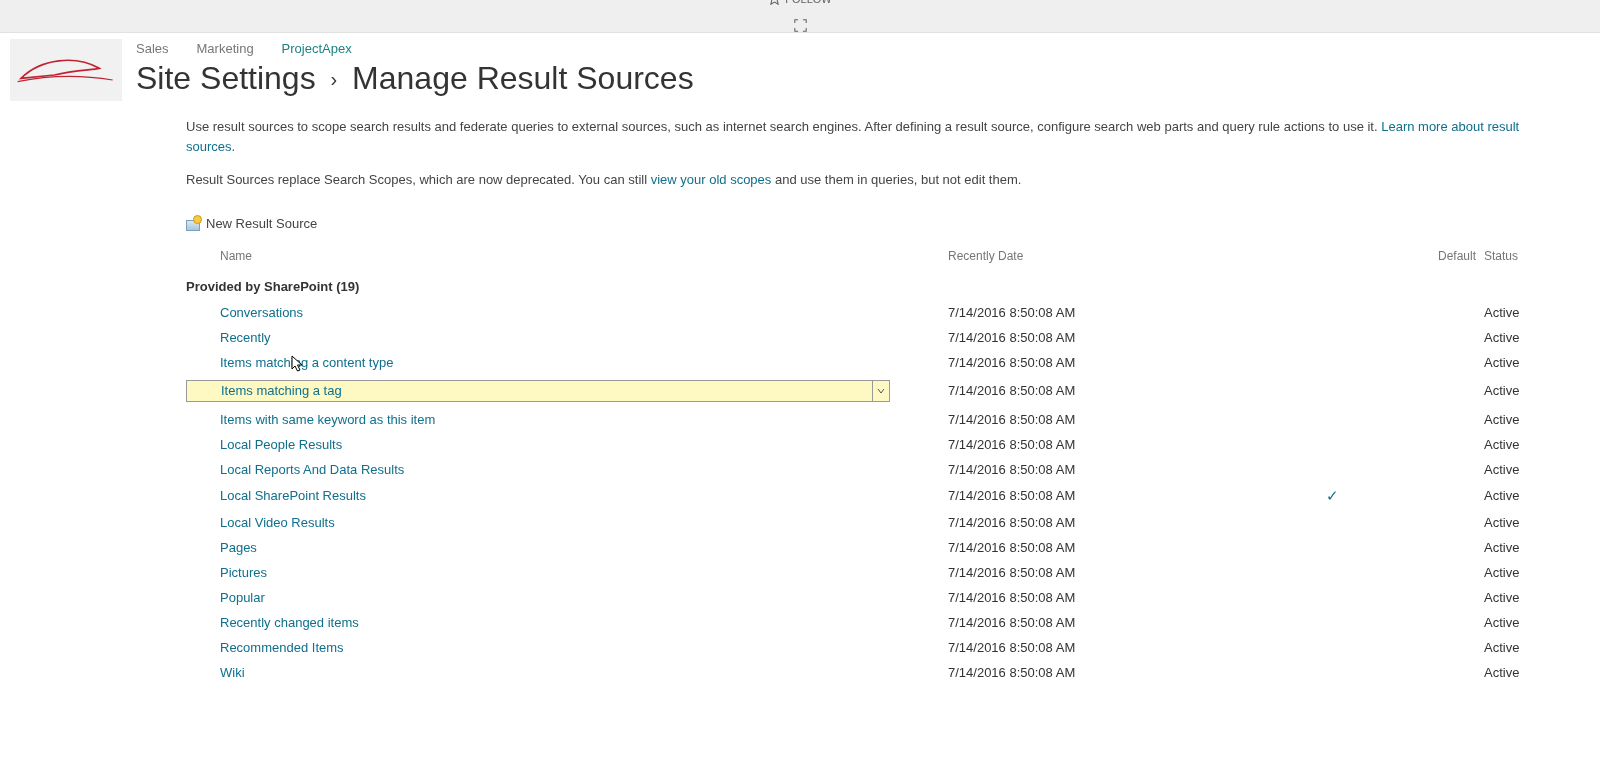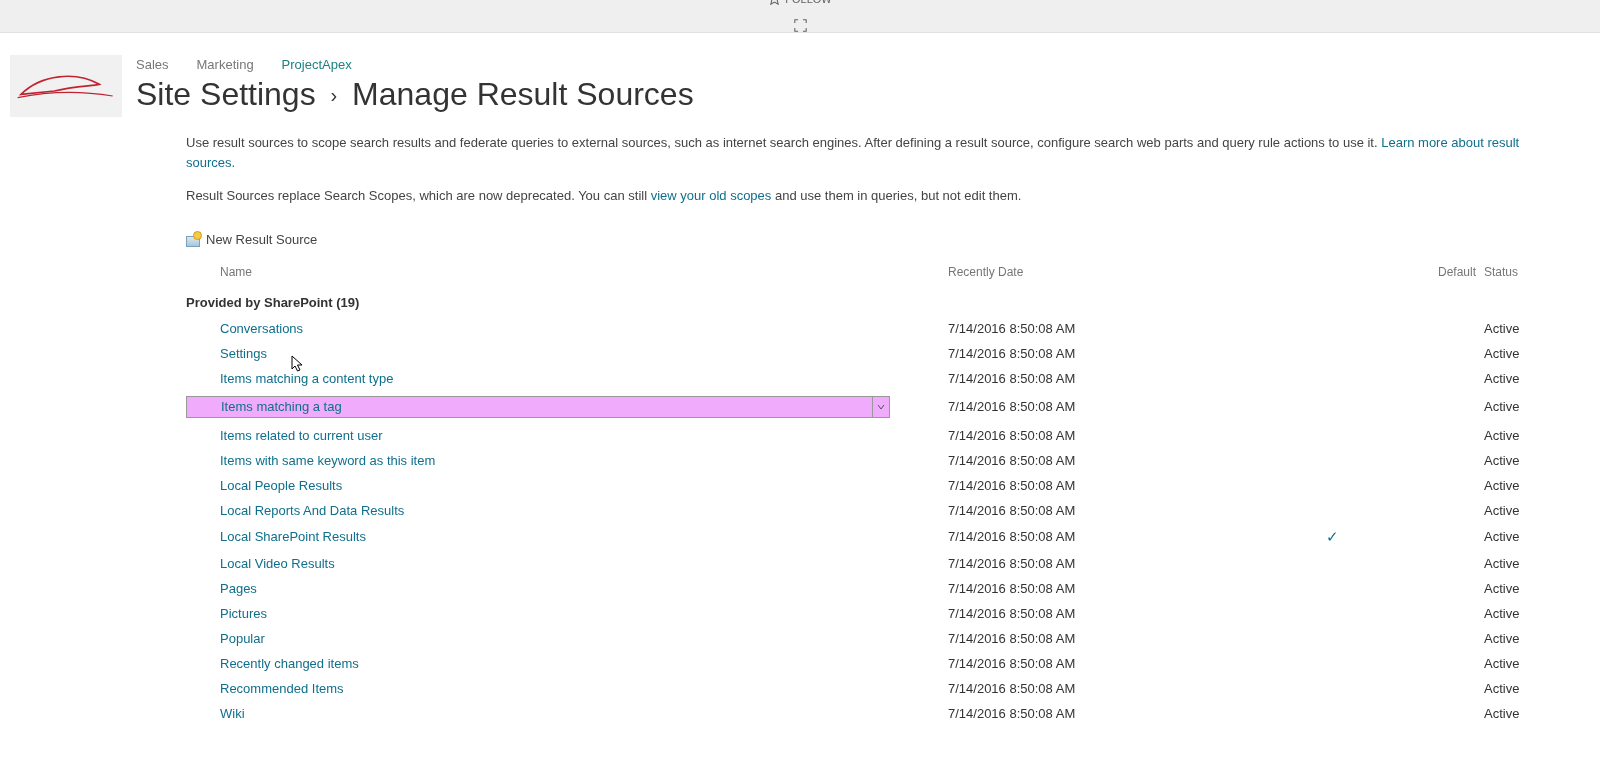--- a/index.html
+++ b/index.html
@@ -1,19 +1,19 @@
 <!DOCTYPE html>
 <html><head>
 <meta charset="utf-8">
 <style>
   html,body{margin:0;padding:0;font-family:"Segoe UI","Segoe UI Web",Arial,sans-serif;font-size:13px;color:#333;background:#fff;}
   .ribbon{height:32px;background:#efefef;border-bottom:1px solid #e1e1e1;display:flex;align-items:center;justify-content:flex-end;padding:0 12px;gap:14px;font-size:11px;color:#626262;flex-direction:column;}
   .ribbon .rib{display:flex;align-items:center;gap:4px;cursor:pointer;}
   .ribbon svg{width:13px;height:13px;fill:none;stroke:#626262;stroke-width:1.3;}
-  .page{padding:6px 0 40px 10px;margin-top:16px;}
+  .page{padding:6px 0 40px 10px;}
   .top{display:flex;align-items:flex-start;}
   .logo{width:112px;height:62px;background:#f1f1f1;display:flex;align-items:center;justify-content:center;margin-right:14px;flex-shrink:0;}
   .logo svg{width:100px;height:40px;}
   .head-col{flex:1;}
   .nav{display:flex;gap:28px;font-size:13px;color:#777;padding-top:2px;}
   .nav a{color:#777;text-decoration:none;}
   .nav a.active{color:#1e8282;}
   h1{margin:4px 0 0 0;font-weight:200;font-size:32px;color:#333;letter-spacing:0;}
   h1 .crumb{color:#333;}
   h1 .sep{font-size:20px;padding:0 6px;position:relative;top:-3px;}
@@ -29,21 +29,21 @@
   th.col-name{padding-left:34px;width:720px;}
   th.col-date{width:370px;}
   th.col-def{width:150px;text-align:right;}
   th.col-stat{text-align:left;}
   .grouptitle td{font-weight:700;color:#333;padding:10px 0 6px 0;font-size:13px;}
   td{padding:5px 8px 5px 0;font-size:13px;vertical-align:middle;}
   td.name{padding-left:34px;}
   td.name a{color:#0f6f8c;text-decoration:none;}
   td.def{color:#0f6f8c;font-size:15px;}
   .sel-row td.name{padding-left:0;}
-  .sel-box{border:1px solid #999;height:20px;display:flex;align-items:center;justify-content:space-between;padding-left:34px;width:668px;background:#f0abfc;}
+  .sel-box{border:1px solid #999;height:20px;display:flex;align-items:center;justify-content:space-between;padding-left:34px;width:668px;background:#fef9c3;}
   .sel-box a{color:#0f6f8c;text-decoration:underline;font-size:13px;}
   .sel-box .dd{width:16px;height:20px;border-left:1px solid #999;display:flex;align-items:center;justify-content:center;}
   .sel-box .dd svg{width:8px;height:8px;}
   .cursor{position:absolute;width:14px;height:18px;pointer-events:none;}
 </style>
 </head>
 <body>
 
 <div class="ribbon">
   <div class="rib">
@@ -116,21 +116,21 @@
         <tr class="grouptitle">
             <td colspan="4">Provided by SharePoint (19)</td>
           </tr>
       <tr>
             <td class="name"><a href="#">Conversations</a></td>
             <td>7/14/2016 8:50:08 AM</td>
             <td class="def"></td>
             <td>Active</td>
           </tr>
           <tr>
-            <td class="name"><a href="#">Settings</a></td>
+            <td class="name"><a href="#">Recently</a></td>
             <td>7/14/2016 8:50:08 AM</td>
             <td class="def"></td>
             <td>Active</td>
           </tr>
           <tr>
             <td class="name"><a href="#">Items matching a content type</a></td>
             <td>7/14/2016 8:50:08 AM</td>
             <td class="def"></td>
             <td>Active</td>
           </tr>
@@ -143,26 +143,20 @@
                     <path d="M1 2 L4 6 L7 2" fill="none" stroke="#555" stroke-width="1"></path>
                   </svg>
                 </div>
               </div>
             </td>
             <td>7/14/2016 8:50:08 AM</td>
             <td class="def"></td>
             <td>Active</td>
           </tr>
           <tr>
-            <td class="name"><a href="#">Items related to current user</a></td>
-            <td>7/14/2016 8:50:08 AM</td>
-            <td class="def"></td>
-            <td>Active</td>
-          </tr>
-          <tr>
             <td class="name"><a href="#">Items with same keyword as this item</a></td>
             <td>7/14/2016 8:50:08 AM</td>
             <td class="def"></td>
             <td>Active</td>
           </tr>
           <tr>
             <td class="name"><a href="#">Local People Results</a></td>
             <td>7/14/2016 8:50:08 AM</td>
             <td class="def"></td>
             <td>Active</td>

